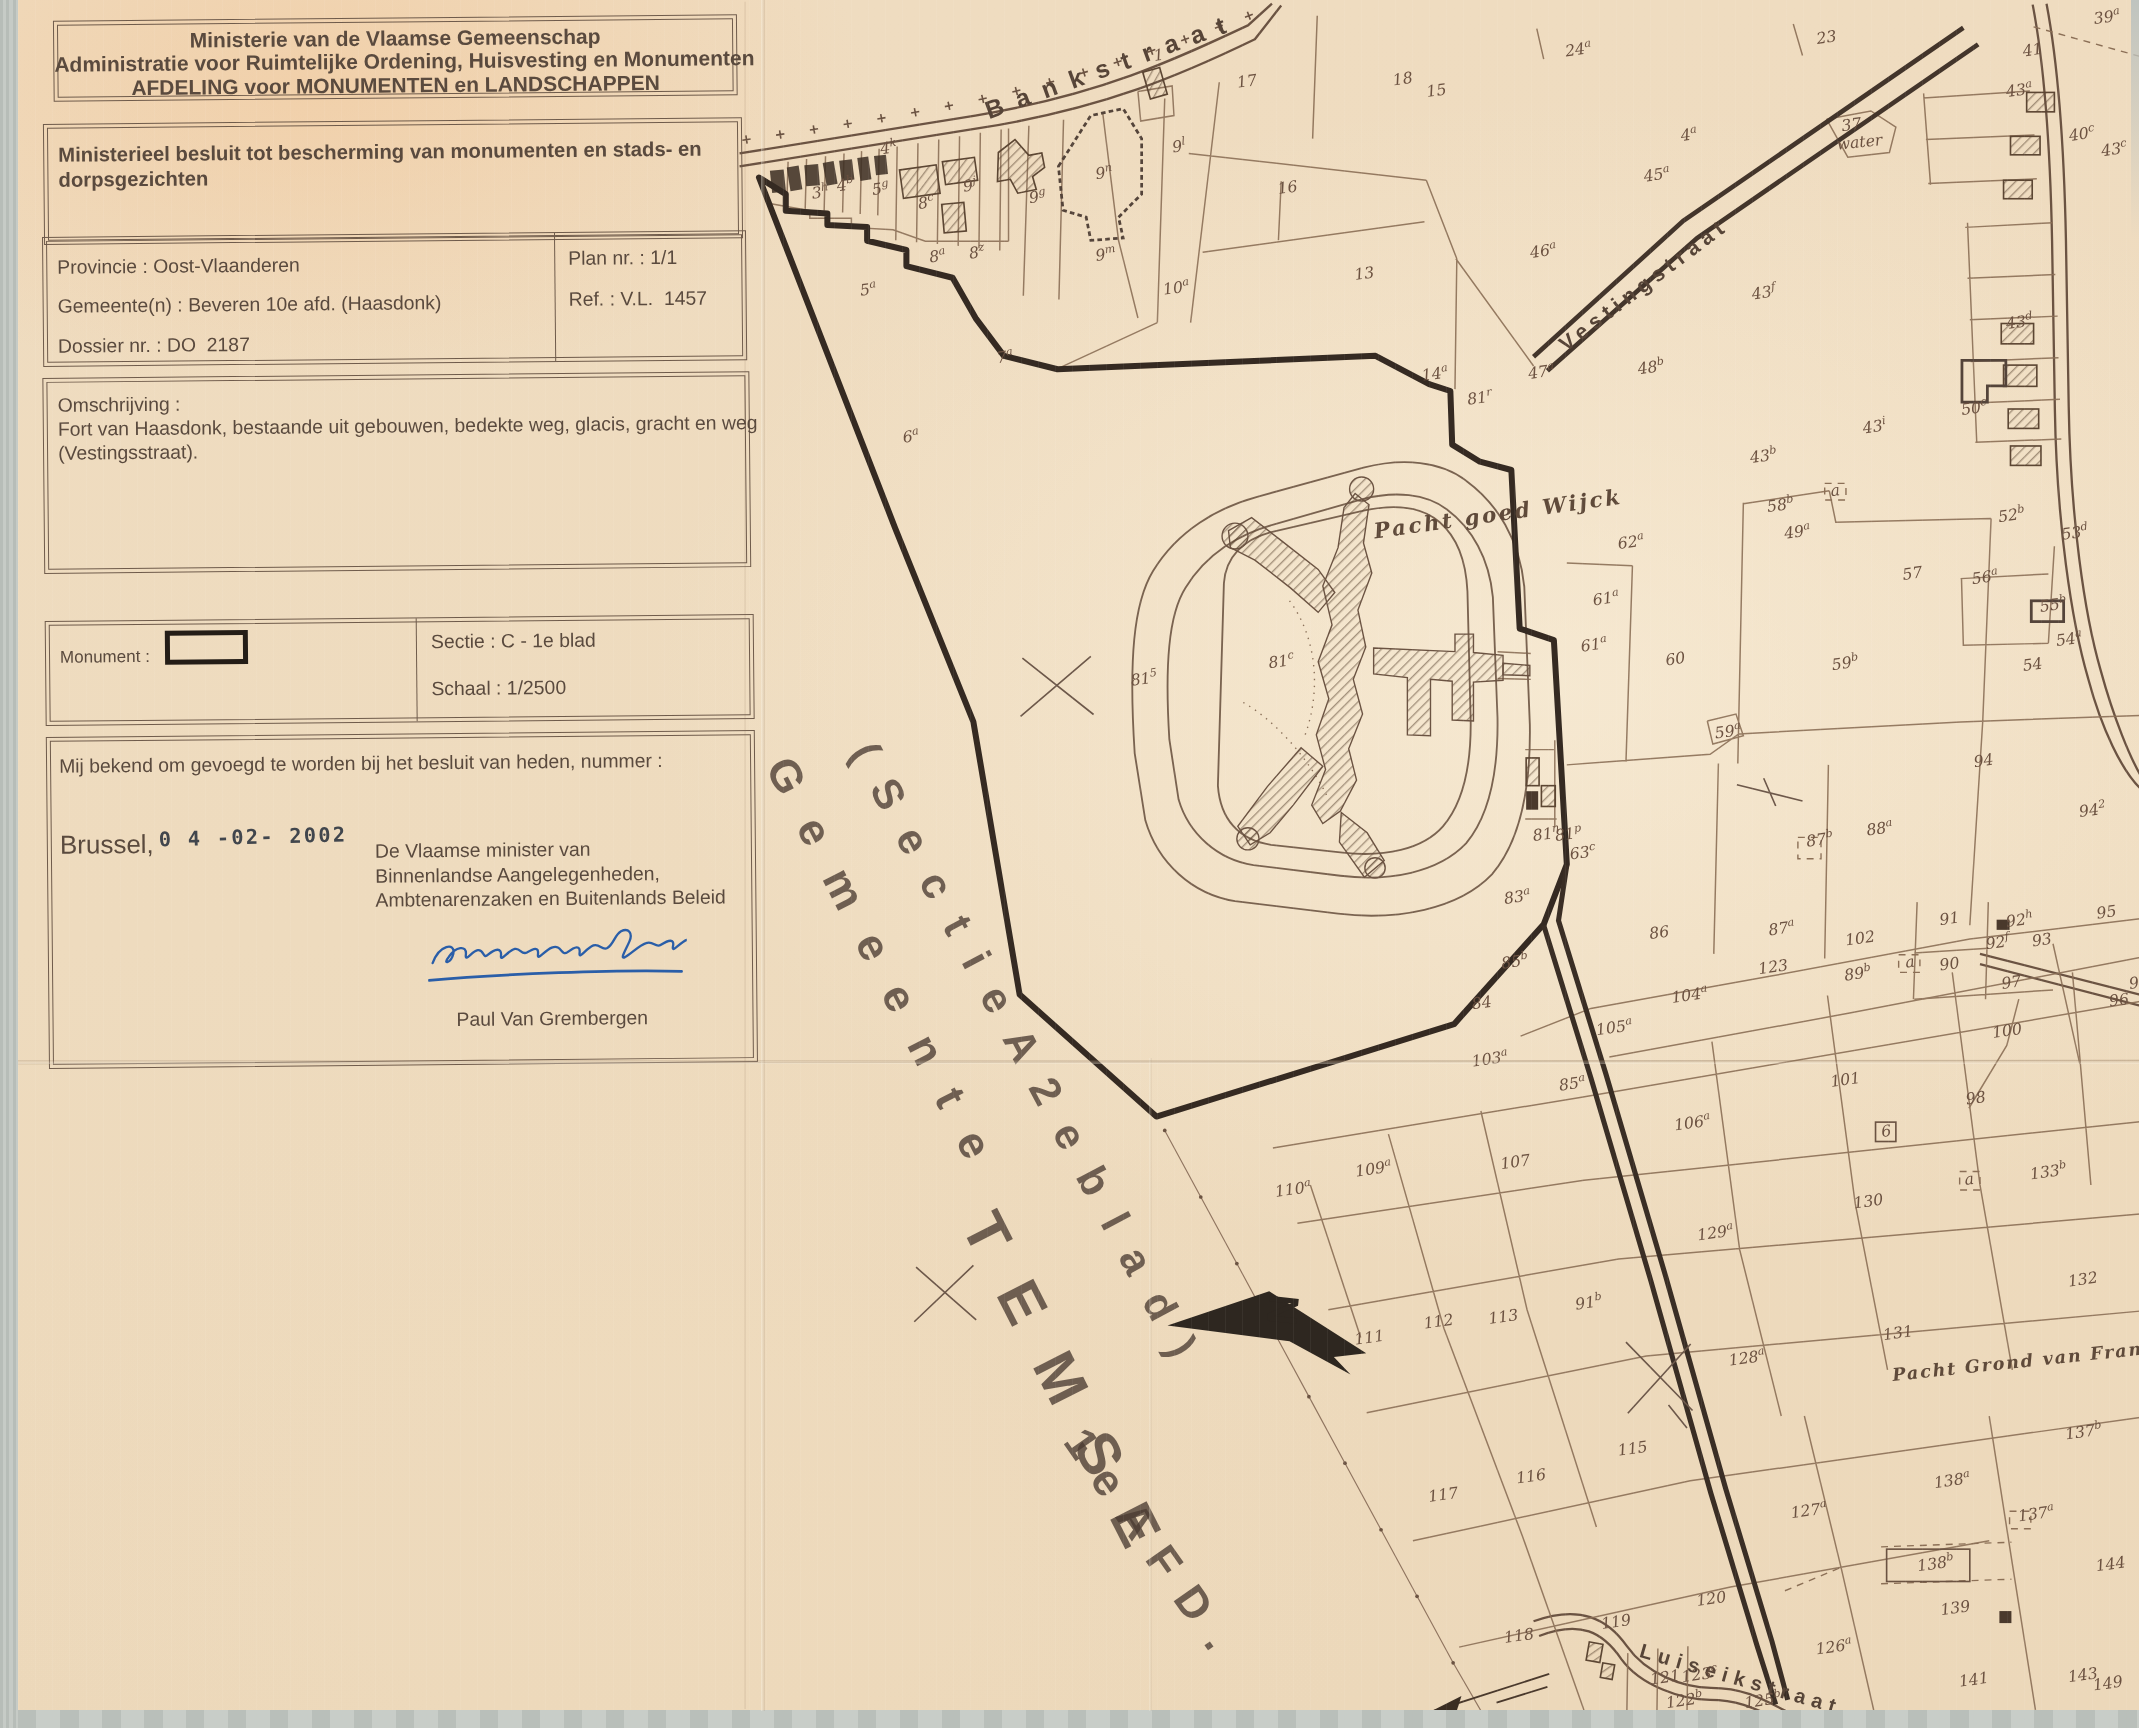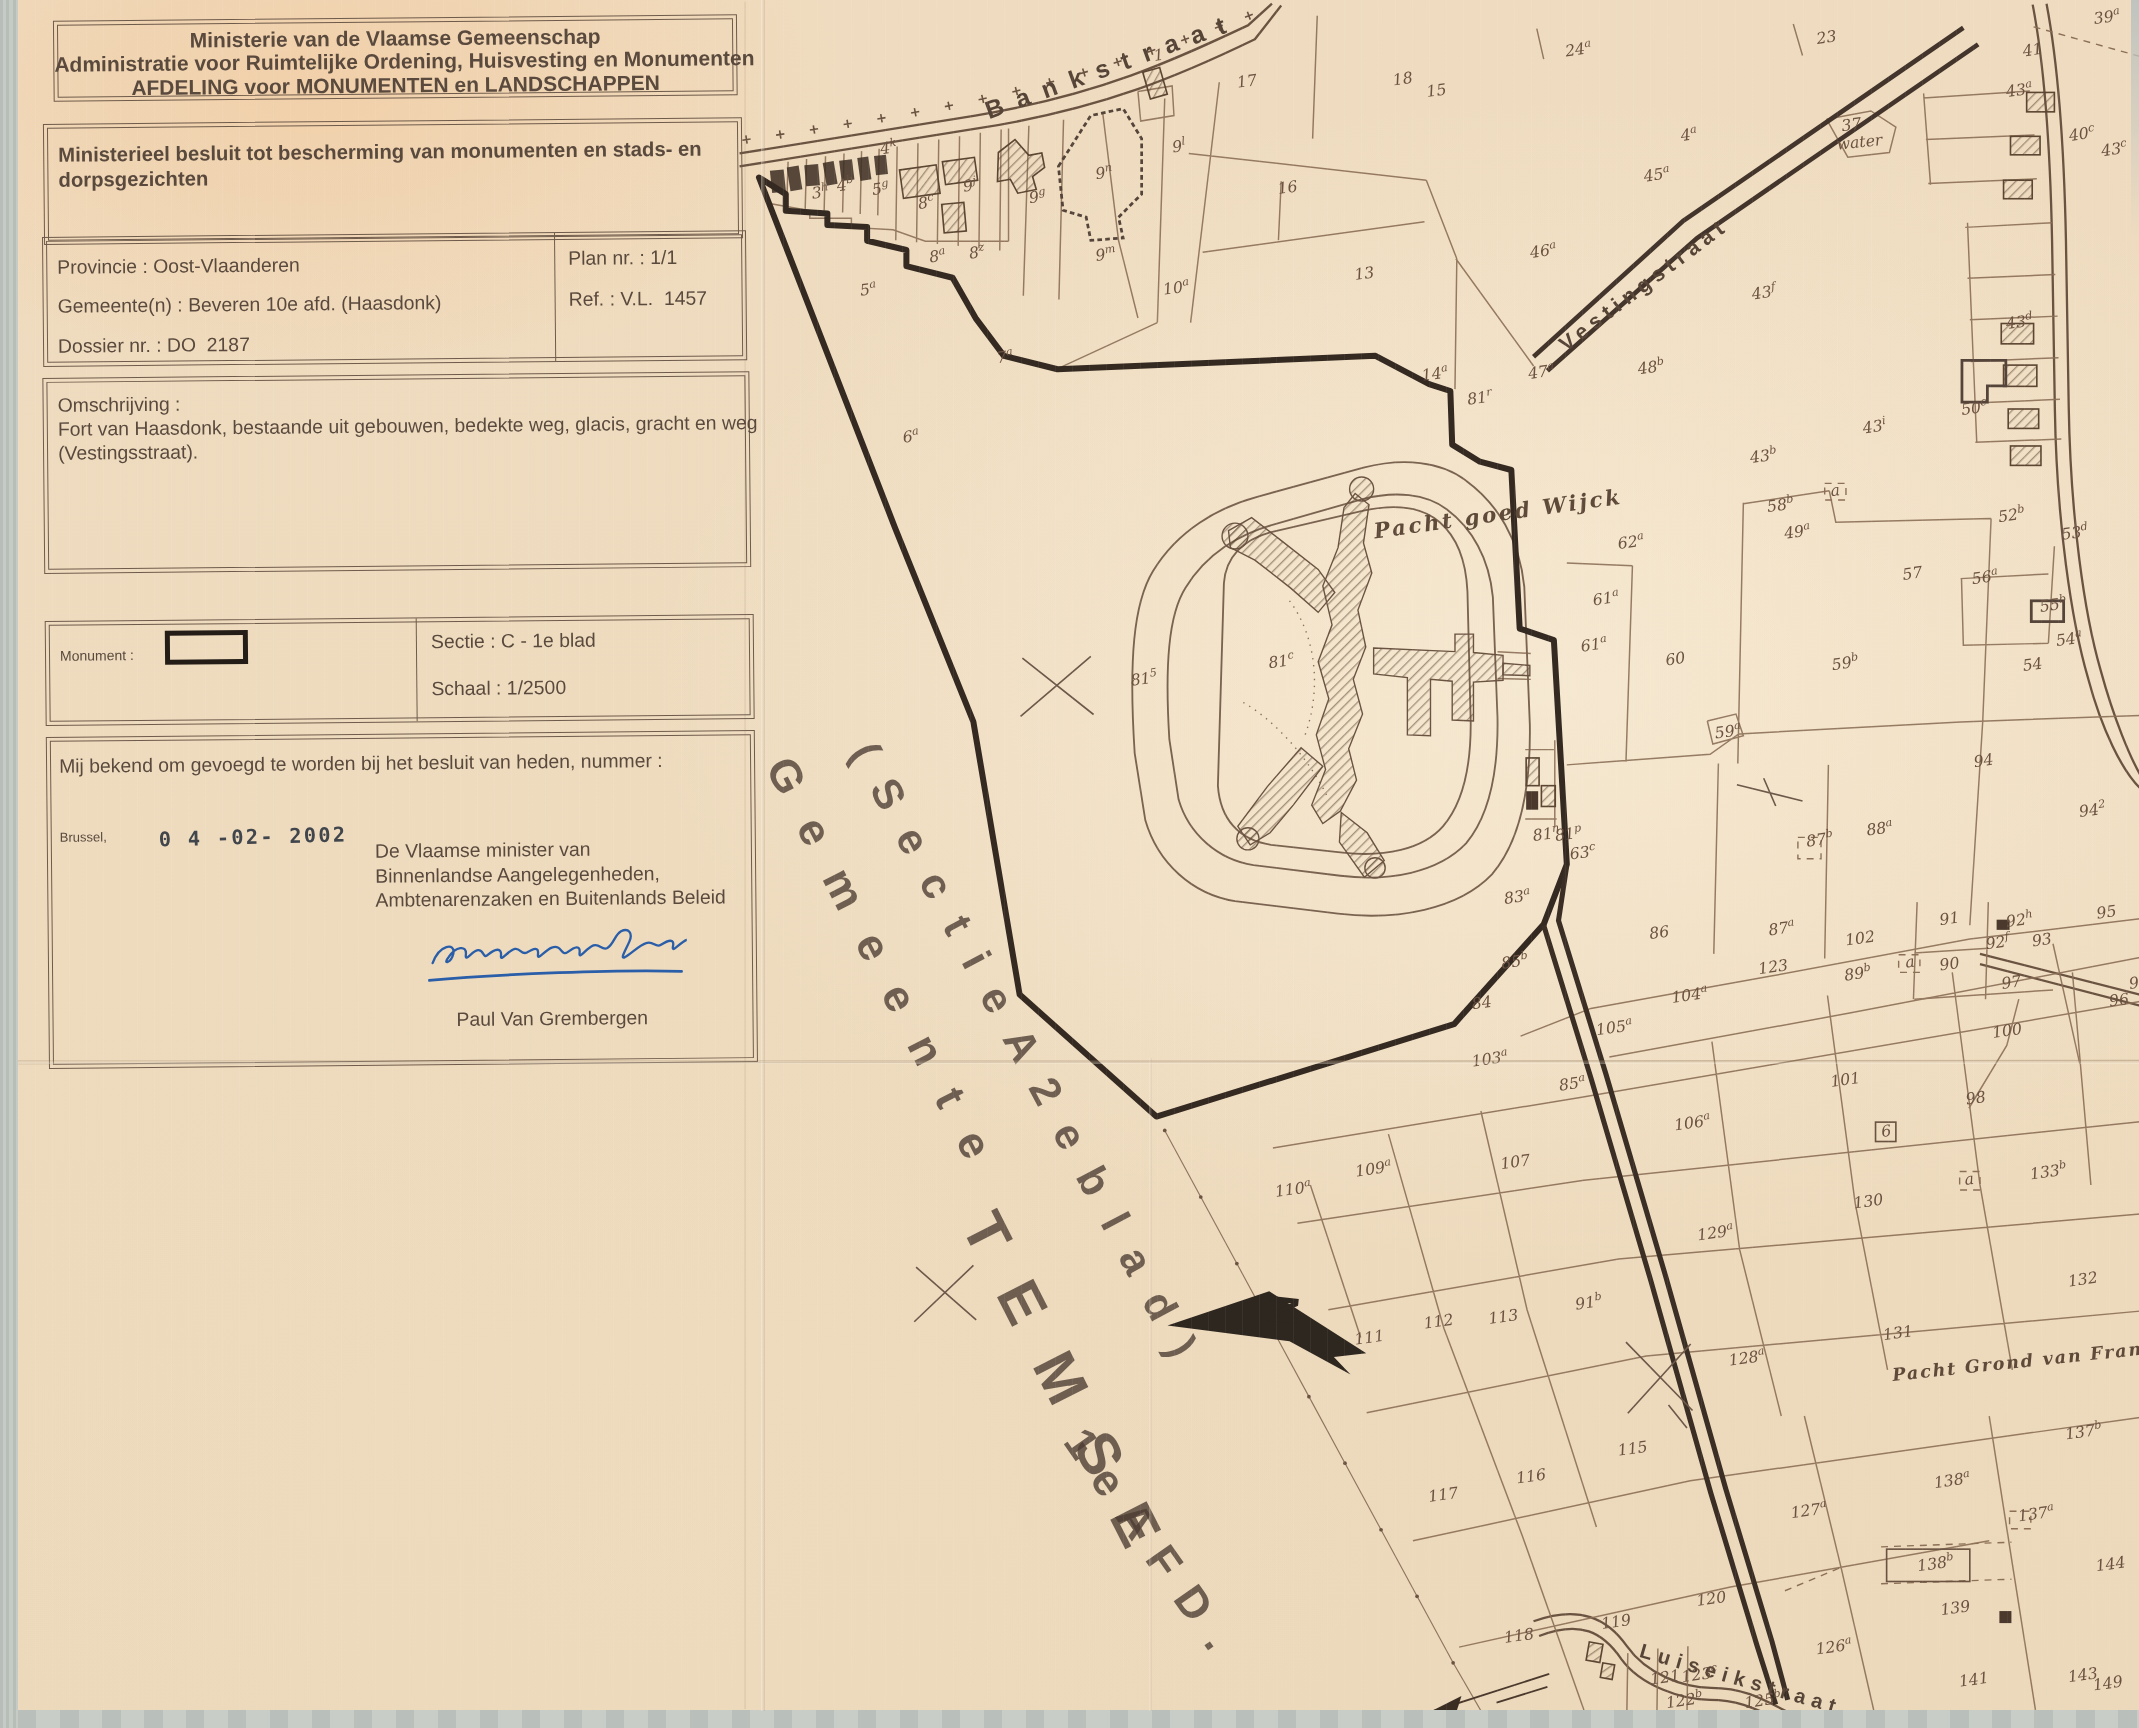--- a/index.html
+++ b/index.html
@@ -404,30 +404,30 @@
   <div class="dbox" style="left:21px;top:378px;width:705px;height:194px;">
     <div class="inner"></div>
     <div class="doc-text" style="left:14px;top:15px;font-size:19.4px;">Omschrijving :</div>
     <div class="doc-text" style="left:14px;top:39px;font-size:19.4px;">Fort van Haasdonk, bestaande uit gebouwen, bedekte weg, glacis, gracht en weg</div>
     <div class="doc-text" style="left:14px;top:63px;font-size:19.4px;">(Vestingsstraat).</div>
   </div>
 
   <div class="dbox" style="left:21px;top:621px;width:707px;height:103px;">
     <div class="inner"></div>
     <div class="vdivider" style="left:370px;"></div>
-    <div class="doc-text" style="left:14px;top:26px;font-size:14px;">Monument :</div>
+    <div class="doc-text" style="left:14px;top:26px;font-size:17px;">Monument :</div>
     <div id="monument-rect" style="left:119px;top:10.2px;width:73px;height:24px;"></div>
     <div class="doc-text" style="left:385px;top:12px;font-size:19.4px;">Sectie : C - 1e blad</div>
     <div class="doc-text" style="left:385px;top:59px;font-size:19.4px;">Schaal : 1/2500</div>
   </div>
 
   <div class="dbox" style="left:21px;top:737px;width:707px;height:330px;">
     <div class="inner"></div>
     <div class="doc-text" style="left:12px;top:16.6px;font-size:19.4px;">Mij bekend om gevoegd te worden bij het besluit van heden, nummer :</div>
-    <div class="doc-text" style="left:12px;top:92px;font-size:13px;">Brussel,</div>
+    <div class="doc-text" style="left:12px;top:92px;font-size:26px;">Brussel,</div>
     <div class="doc-text" id="date-stamp" style="left:111px;top:89px;font-size:20.3px;">0 4 -02- 2002</div>
     <div class="doc-text" style="left:327px;top:105px;font-size:19.4px;">De Vlaamse minister van</div>
     <div class="doc-text" style="left:327px;top:130px;font-size:19.4px;">Binnenlandse Aangelegenheden,</div>
     <div class="doc-text" style="left:327px;top:154px;font-size:19.4px;">Ambtenarenzaken en Buitenlands Beleid</div>
     <svg width="259" height="74" viewBox="0 0 560 160" style="position:absolute;left:379px;top:185px;">
       <path fill="none" stroke="#2a5ea8" stroke-width="5" stroke-linecap="round" d="M10 95 C25 55 60 50 55 75 C50 95 30 100 45 82 C60 60 85 55 82 78 C80 95 95 70 108 68 C122 66 118 88 130 78 C145 65 160 62 158 80 C156 96 172 70 188 66 C200 63 202 80 214 74 C228 66 240 60 238 78 C236 94 252 70 268 64 C290 56 288 84 302 74 C318 62 330 58 328 76 C326 92 342 66 358 60 C372 55 376 72 388 66 C402 58 404 38 418 30 C434 22 444 34 436 52 C428 70 414 92 426 86 C440 78 458 60 472 56 C488 50 492 68 504 60 C520 50 534 46 530 64 C527 80 544 56 560 50"></path>
       <path fill="none" stroke="#2a5ea8" stroke-width="6" stroke-linecap="round" d="M2 132 C150 120 420 112 548 118"></path>
     </svg>
     <div class="doc-text" style="left:407px;top:274px;font-size:19.4px;">Paul Van Grembergen</div>
   </div>

